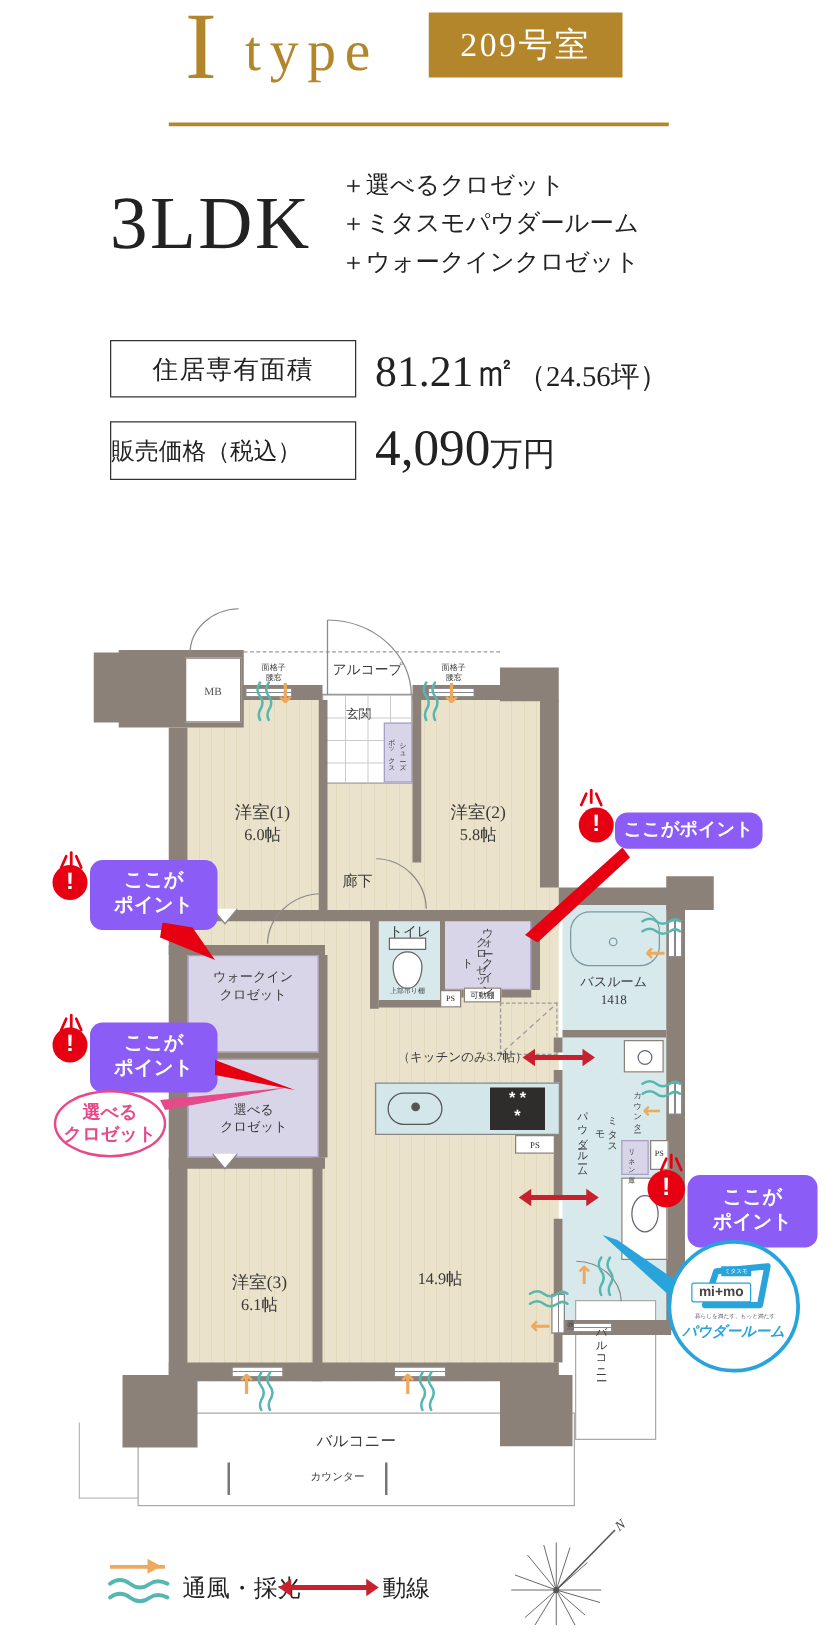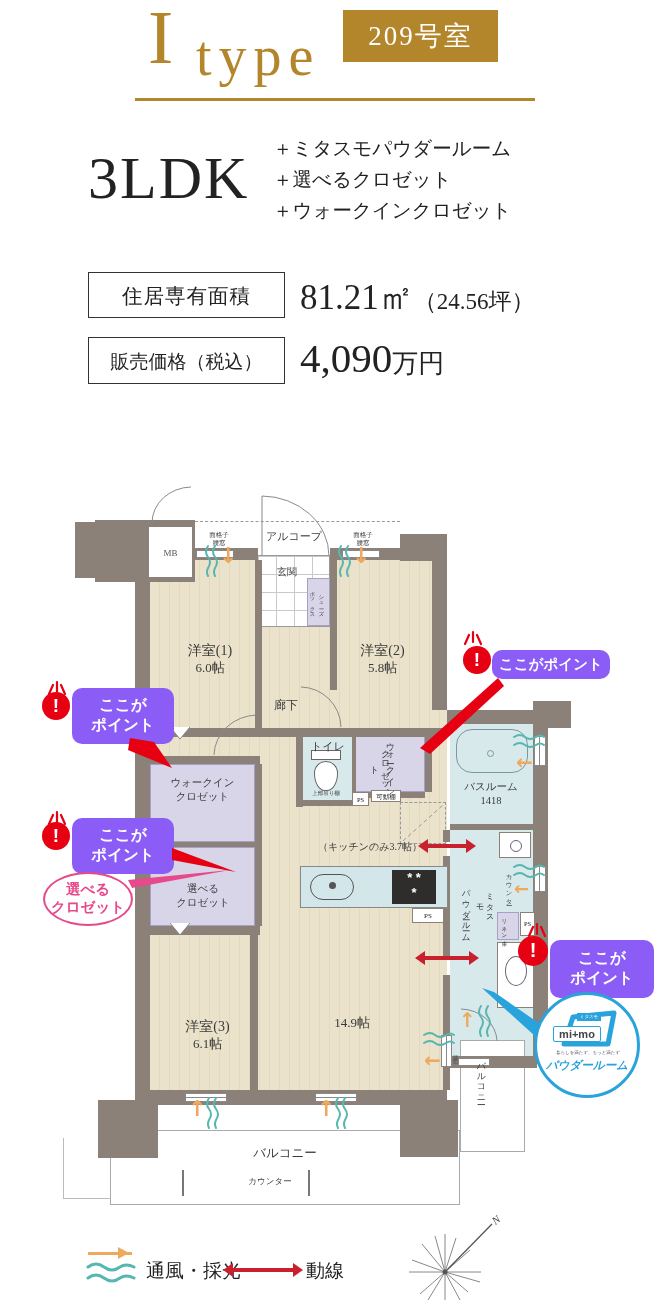--- a/index.html
+++ b/index.html
@@ -39,38 +39,38 @@
   .larrow{position:absolute;width:44px;border-top:3px solid #efa95d}
   .larrow:after{content:"";position:absolute;right:-3px;top:-8px;border:6px solid transparent;border-left:11px solid #efa95d}
   .sans{font-family:"Liberation Sans",sans-serif}
 </style>
 </head>
 <body>
 
 <div class="page">
 
   <div class="abs gold" style="left:148px;top:-6px;font-size:76px">I</div>
-  <div class="abs gold" style="left:196px;top:24px;font-size:56px;letter-spacing:7px">type</div>
+  <div class="abs gold" style="left:196px;top:14px;font-size:46px;letter-spacing:7px">type</div>
   <div class="room-badge">209号室</div>
   <div class="underline"></div>
 
   <div class="abs" style="left:88px;top:144px;font-size:60px;letter-spacing:2px">3LDK</div>
   <div class="abs" style="left:273px;top:133px;font-size:19.5px;line-height:31px">
+    <div>＋選べるクロゼット</div>
     <div>＋ミタスモパウダールーム</div>
-    <div>＋選べるクロゼット</div>
     <div>＋ウォークインクロゼット</div>
   </div>
 
   <div class="abs" style="left:88px;top:272px;width:197px;height:46px;border:1.5px solid #333;
        font-size:20.5px;line-height:46px;text-align:center;letter-spacing:1px;box-sizing:border-box">住居専有面積</div>
   <div class="abs" style="left:300px;top:274px">
     <span style="font-size:35px">81.21㎡</span><span style="font-size:23px">（24.56坪）</span>
   </div>
   <div class="abs" style="left:88px;top:337px;width:197px;height:47px;border:1.5px solid #333;
-       font-size:19px;line-height:47px;text-align:center;box-sizing:border-box">販売価格（税込）</div>
+       font-size:19px;line-height:47px;text-align:left;box-sizing:border-box">販売価格（税込）</div>
   <div class="abs" style="left:300px;top:334px">
     <span style="font-size:41px">4,090</span><span style="font-size:26px">万円</span>
   </div>
 
   <div id="floorplan">
 
     <div class="beige" style="left:150px;top:90px;width:297px;height:545px"></div>
     <div class="abs" style="left:257px;top:85px;width:73px;height:72px;background:#fff;border:1px solid #999;box-sizing:border-box;
          background-image:linear-gradient(#c9c9c9 1px,transparent 1px),linear-gradient(90deg,#c9c9c9 1px,transparent 1px);background-size:18px 18px"></div>
     <div class="purple" style="left:307px;top:108px;width:23px;height:48px"></div>

